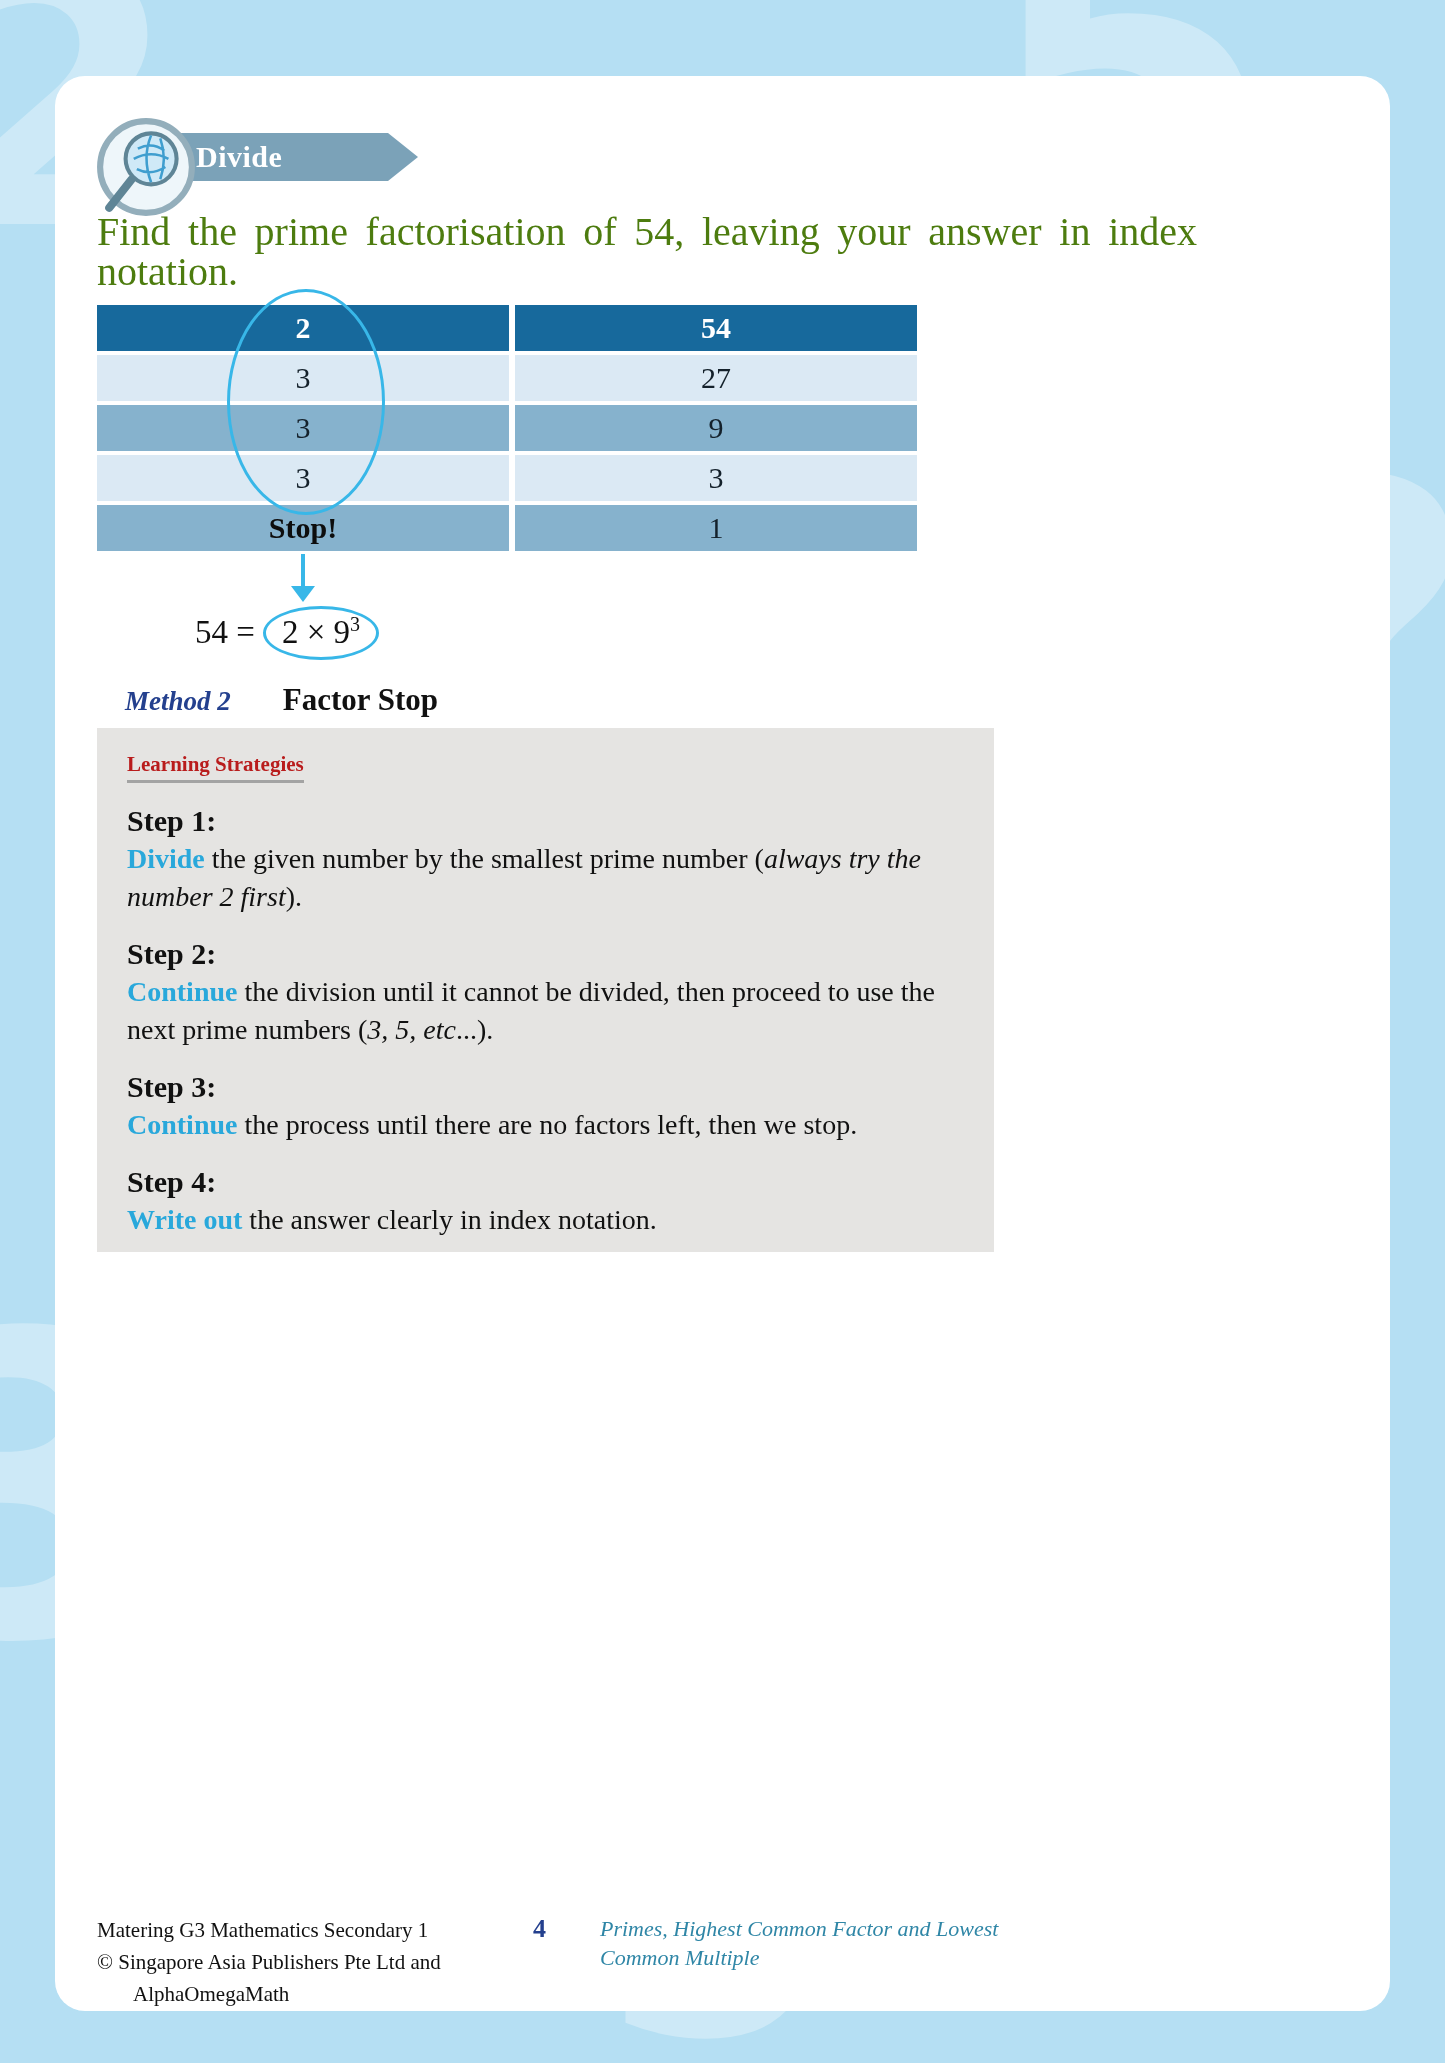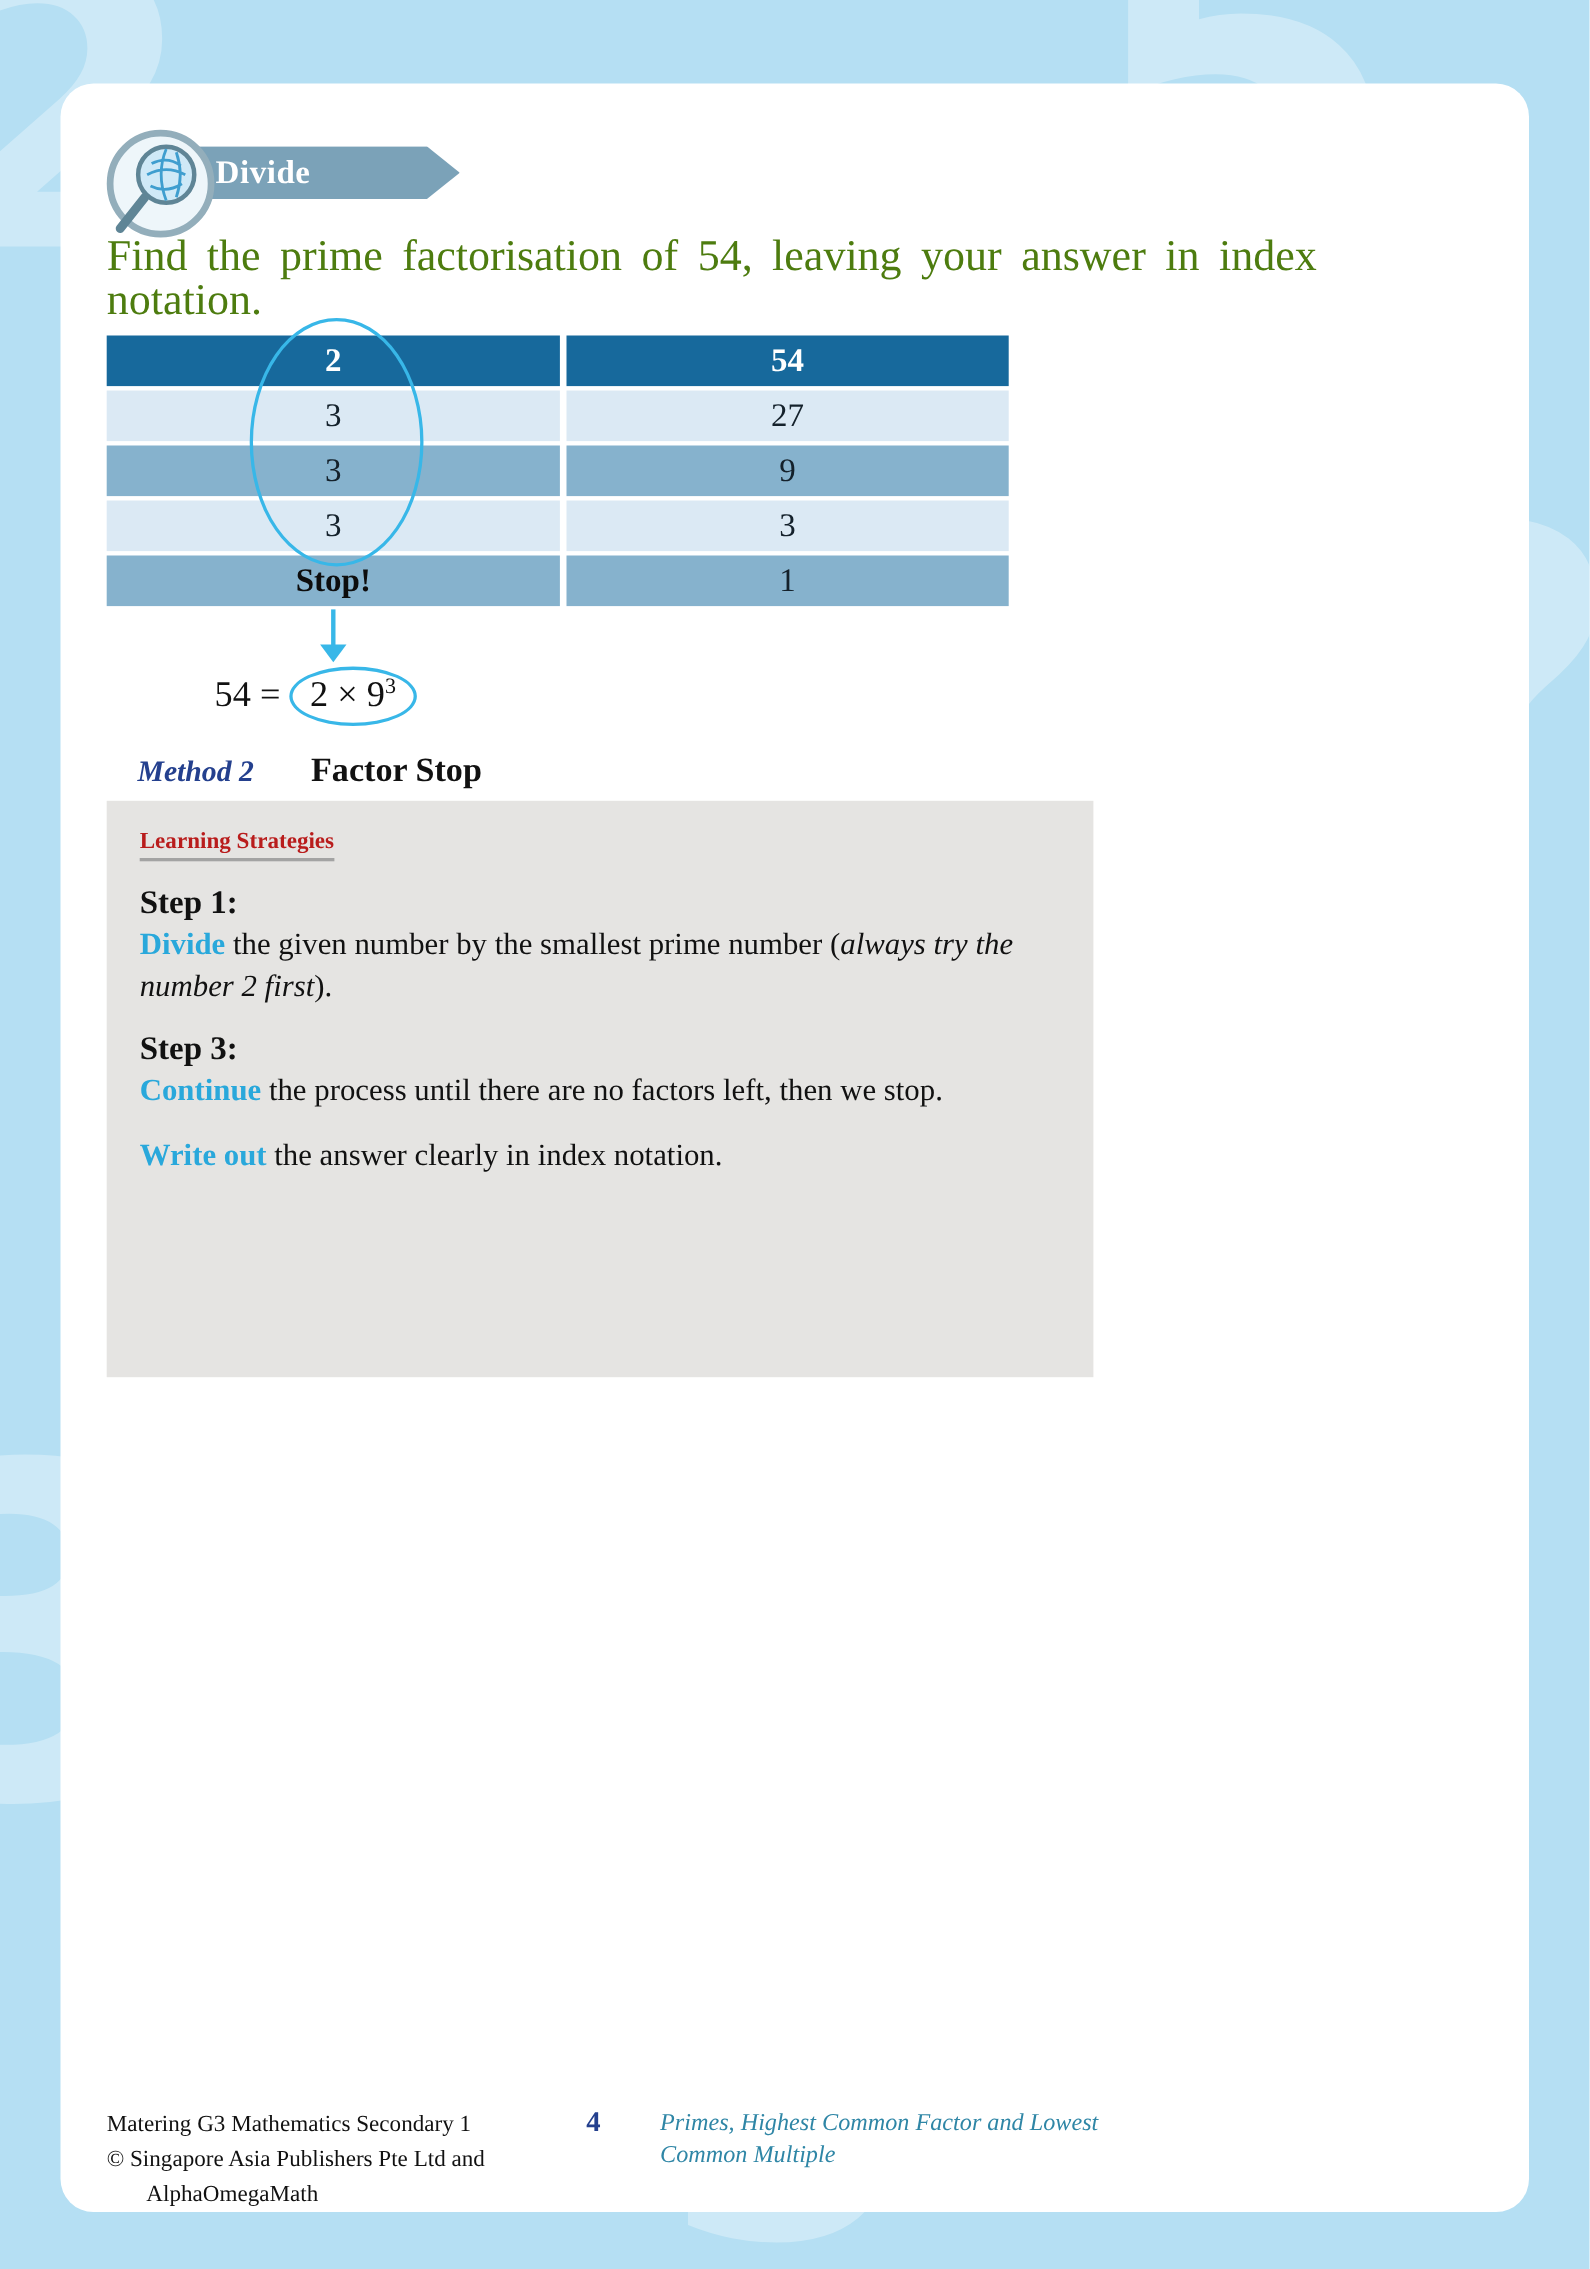--- a/index.html
+++ b/index.html
@@ -167,27 +167,32 @@
     <div class="lsbox">
       <div>
         <span class="ls-heading">Learning Strategies</span>
       </div>
 
       <div class="step">
         <div class="step-label">Step 1:</div>
         <div class="step-body"><span class="hl">Divide</span><span> the given number by the smallest prime number (</span><span class="it">always try the number 2 first</span><span>).</span></div>
       </div>
 
+      <div class="step">
+        <div class="step-label">Step 2:</div>
+        <div class="step-body"><span class="hl">Continue</span><span> the division until it cannot be divided, then proceed to use the next prime numbers (</span><span class="it">3, 5, etc</span><span>...).</span></div>
+      </div>
 
       <div class="step">
         <div class="step-label">Step 3:</div>
         <div class="step-body oneline"><span class="hl">Continue</span><span> the process until there are no factors left, then we stop.</span></div>
       </div>
 
       <div class="step">
+        <div class="step-label">Step 4:</div>
         <div class="step-body oneline"><span class="hl">Write out</span><span> the answer clearly in index notation.</span></div>
       </div>
     </div>
 
     <div class="footer-left">
       <div>Matering G3 Mathematics Secondary 1</div>
       <div>© Singapore Asia Publishers Pte Ltd and</div>
       <div class="indent">AlphaOmegaMath</div>
     </div>
     <div class="footer-page">4</div>

